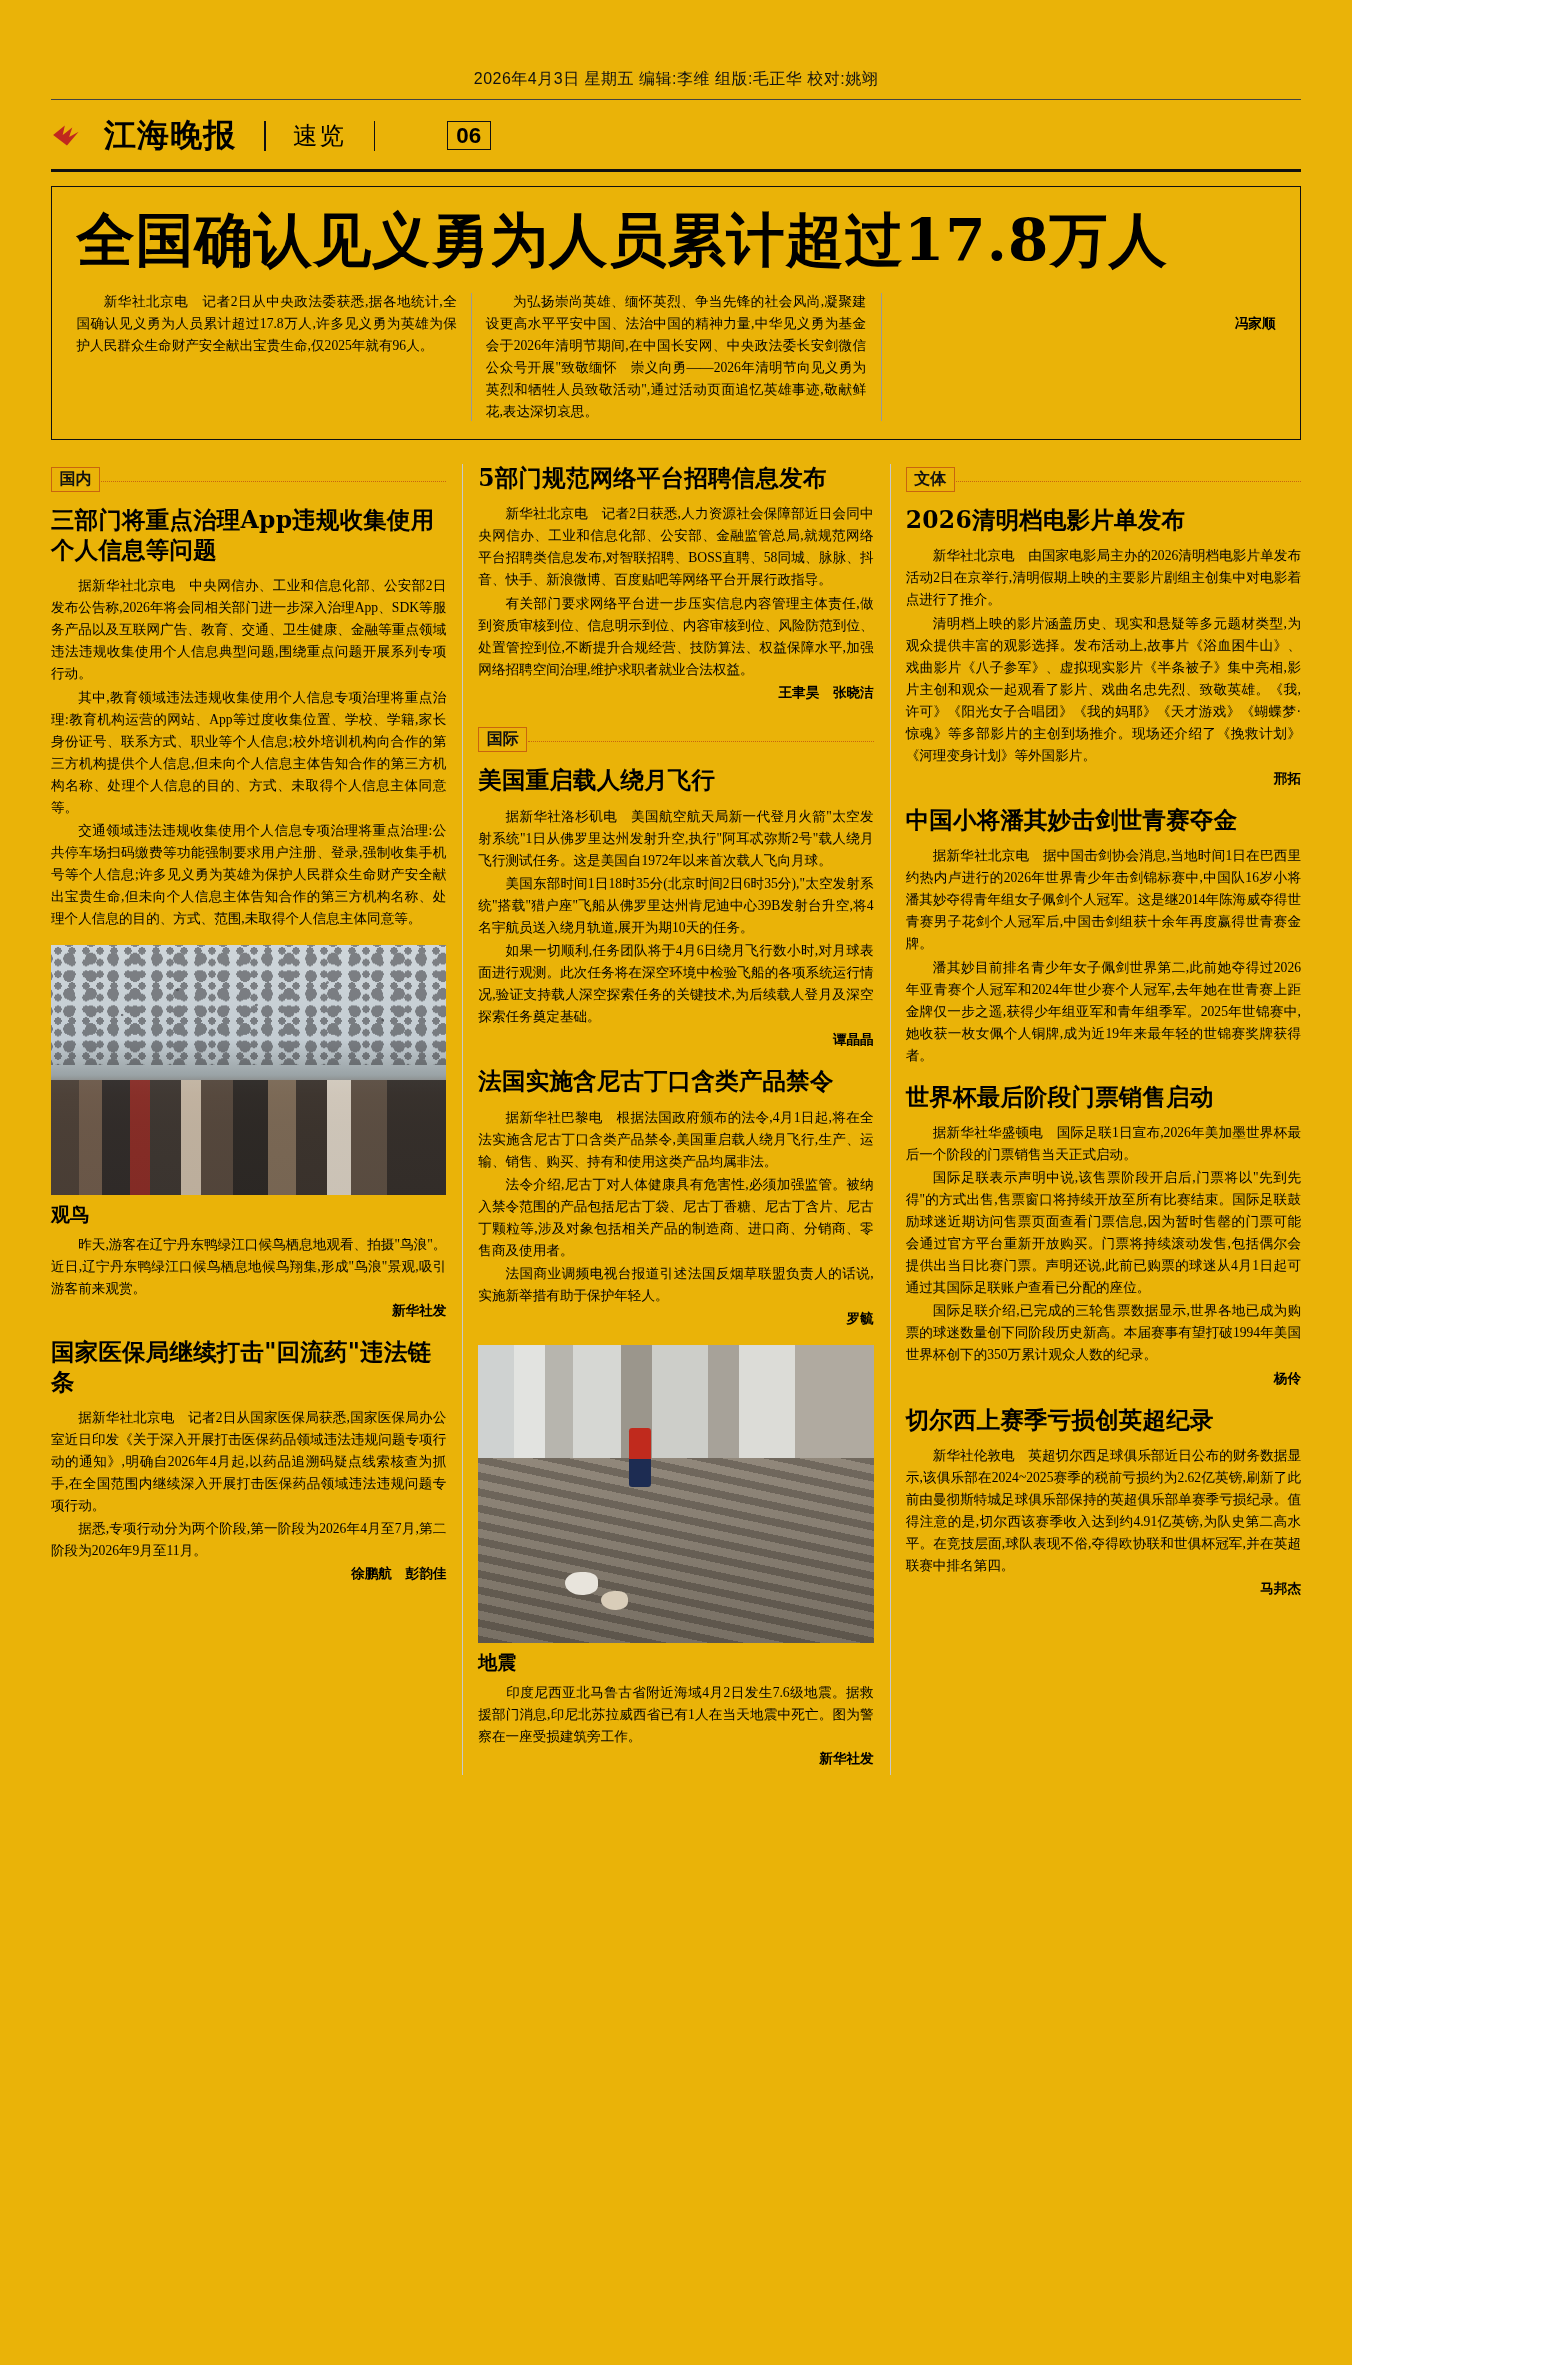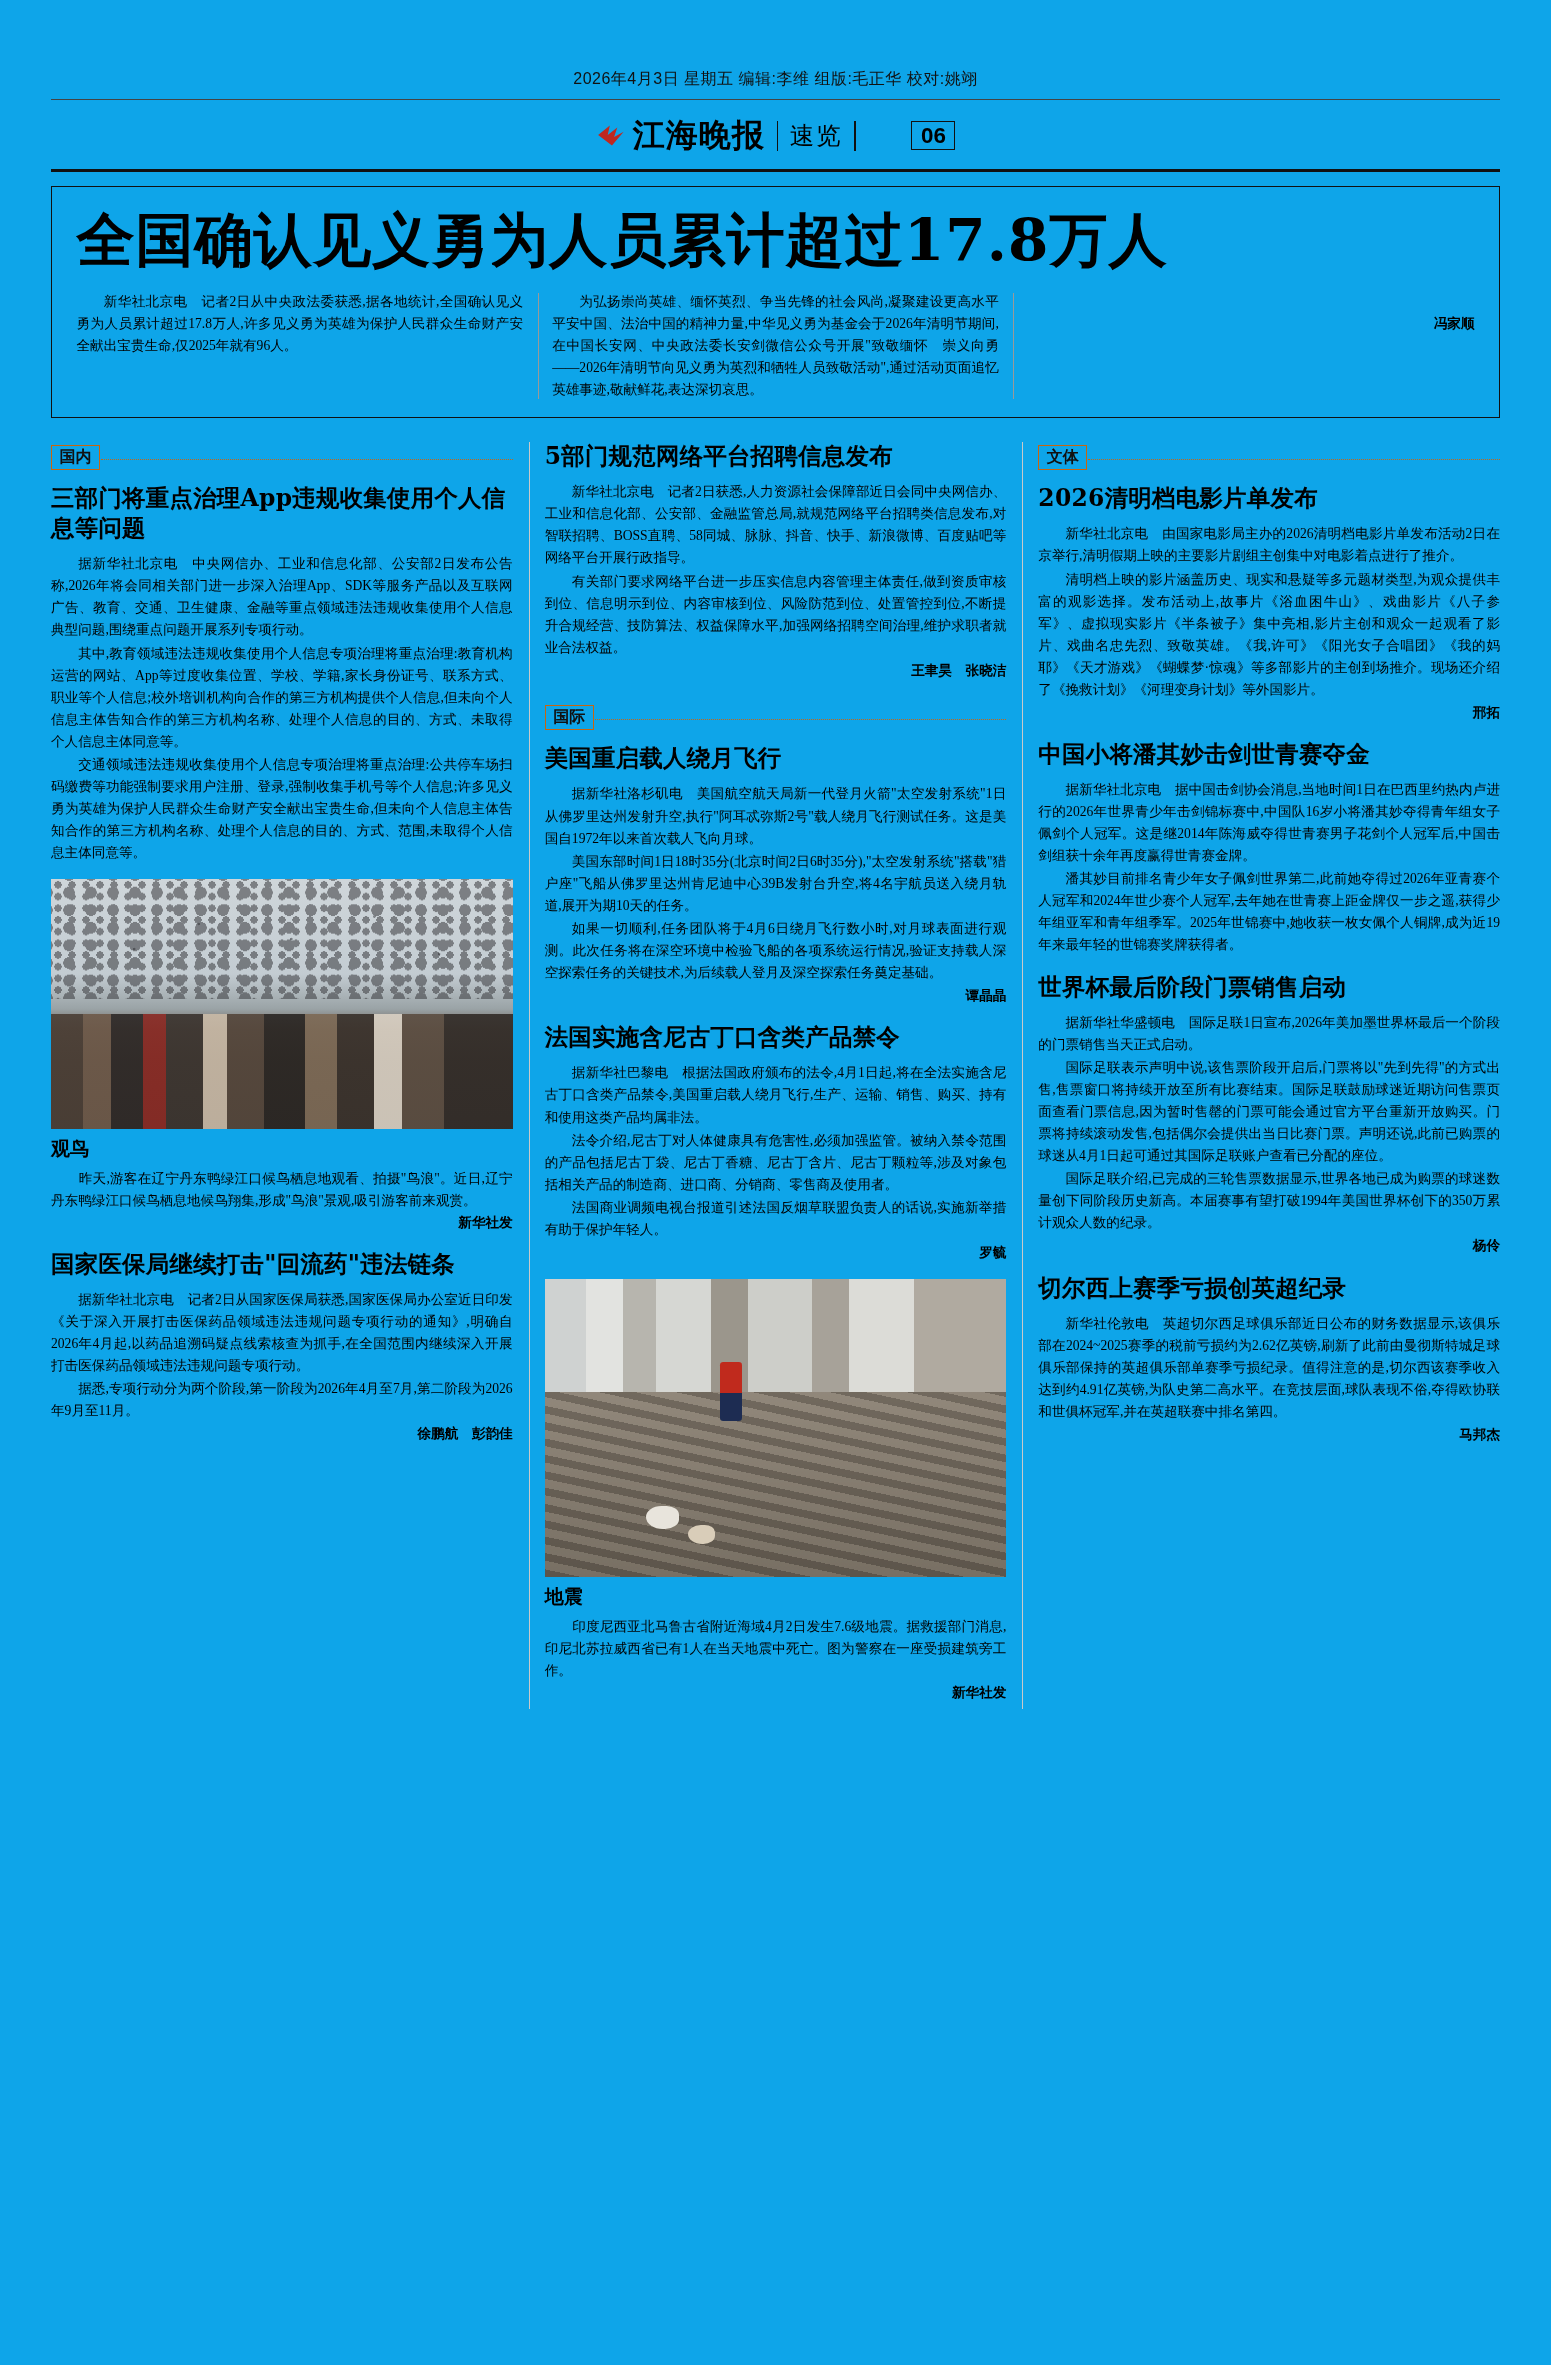--- a/index.html
+++ b/index.html
@@ -5,41 +5,40 @@
   * { box-sizing: border-box; }
   html, body { margin:0; padding:0; }
   body {
     width: 1567px;
     background: #ffffff;
     font-family: "Liberation Serif", "DejaVu Serif", serif;
     color: #000;
     -webkit-font-smoothing: antialiased;
   }
   .page {
-    width: 1551px;
+    width: 1352px;
     min-height: 2366px;
-    background: #0ea5e9;
+    background: #eab308;
     padding: 0 51px 52px 51px;
   }
 
   
   .masthead-line {
     text-align: center;
     font-size: 16px;
     letter-spacing: 0.5px;
     padding-top: 69px;
     color: #111;
     font-family: "Liberation Sans", sans-serif;
   }
   .rule-thin { border-top: 1.1px solid #444; margin: 8.5px 0 0 0; }
   .logo-row {
     display: flex;
     align-items: center;
-    justify-content: center;
-    gap: 4px;
+    gap: 20px;
     padding: 14px 0 11.7px 0;
   }
   .logo-mark {
     width: 33px; height: 33px;
     position: relative;
     display:inline-block;
   }
   .logo-mark svg { display:block; }
   .logo-text {
     font-size: 32px;

